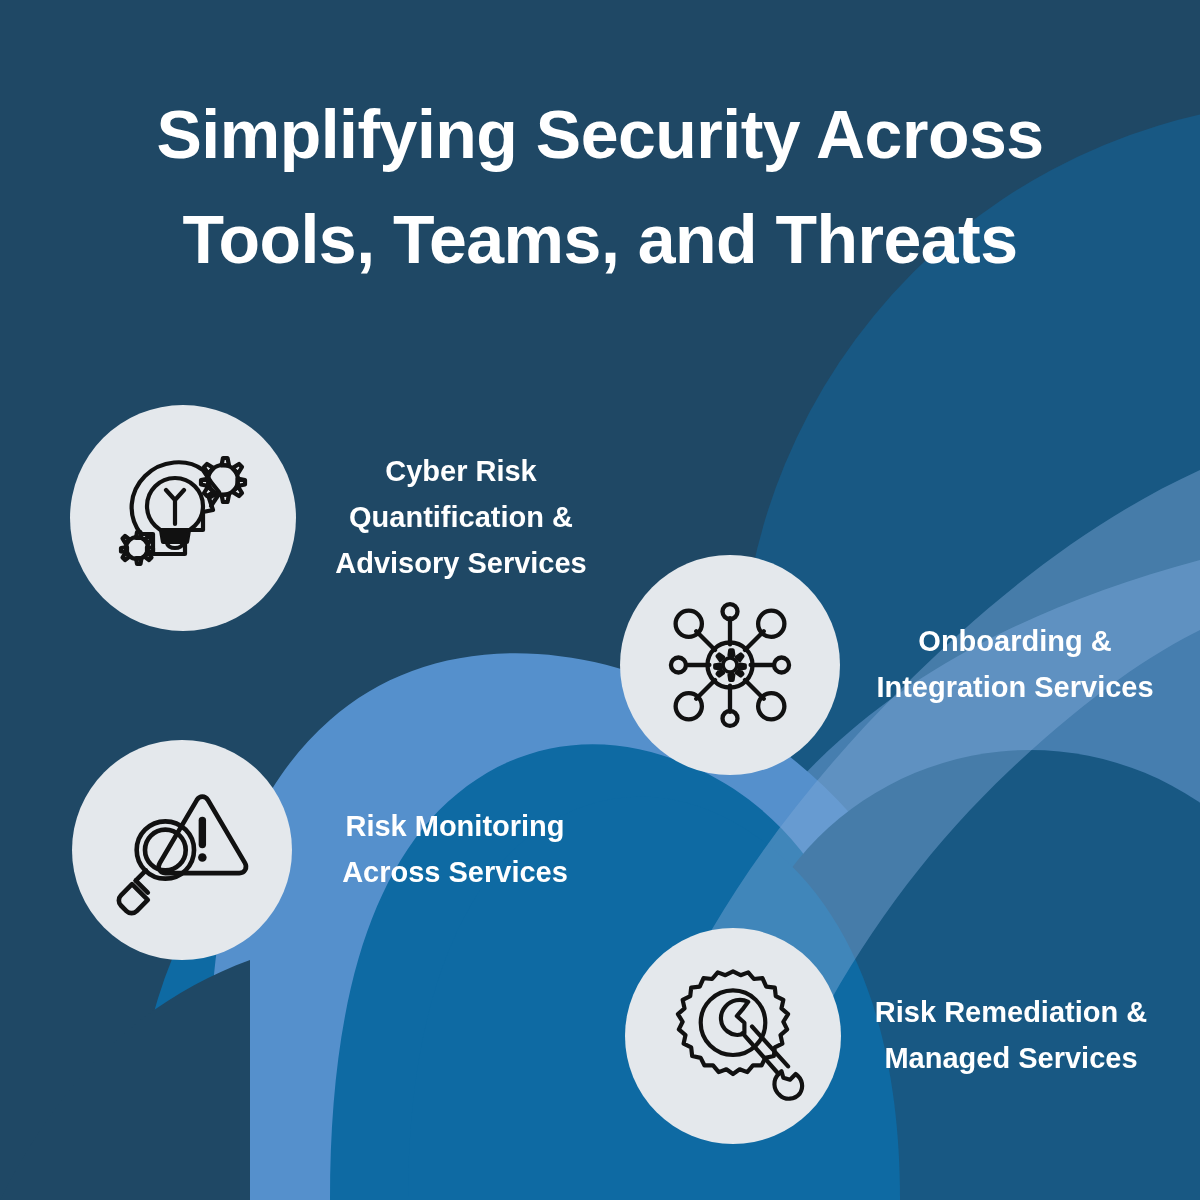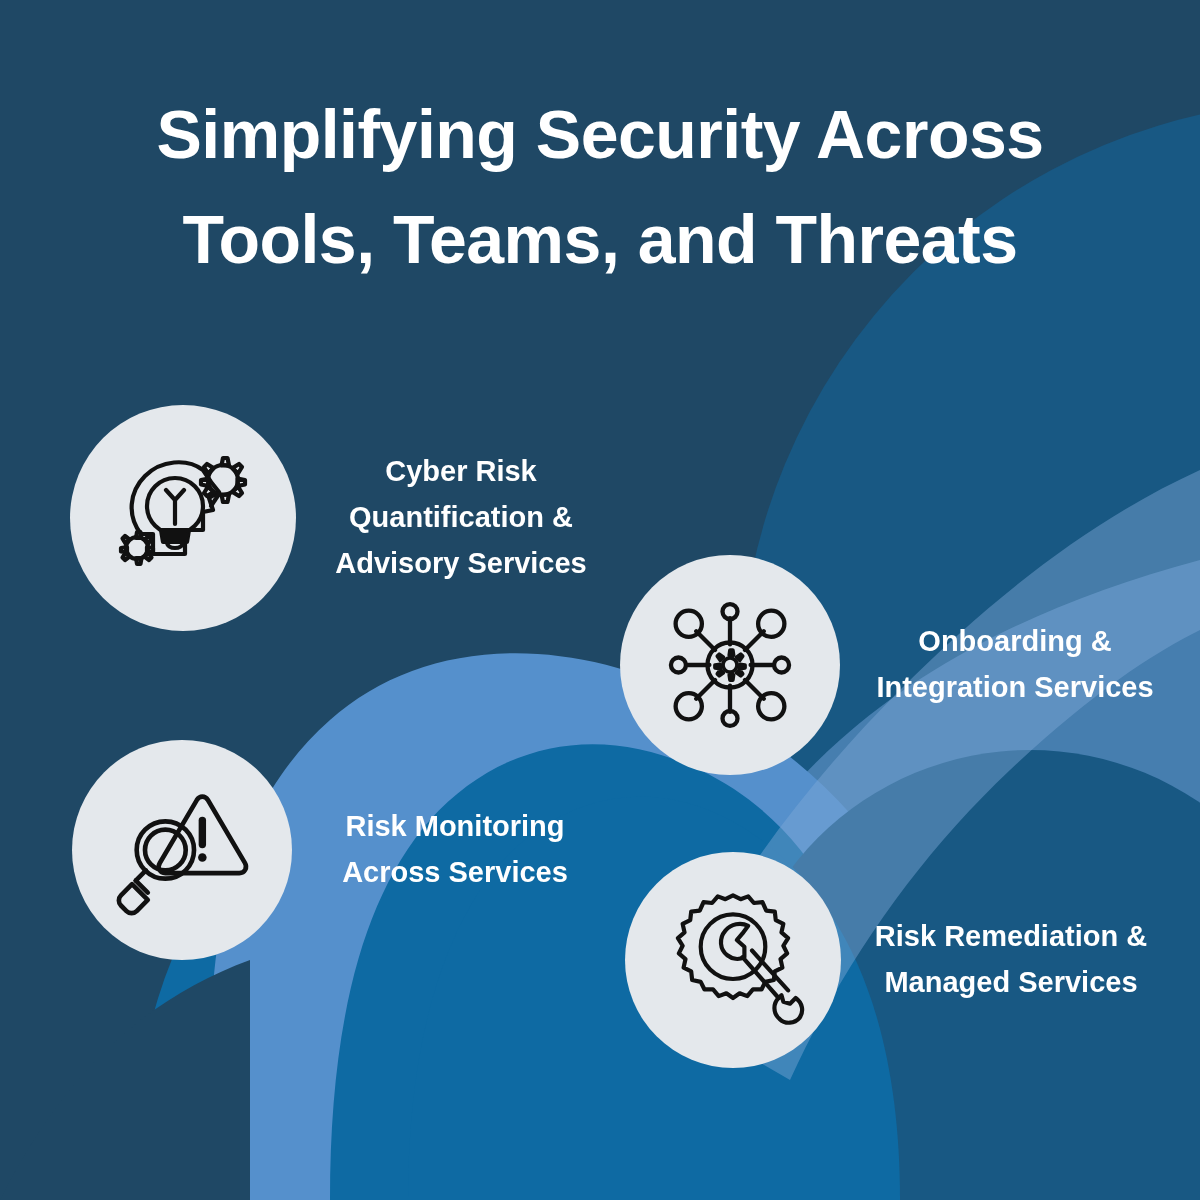--- a/index.html
+++ b/index.html
@@ -81,21 +81,21 @@
   #service-2      { left: 620px; top: 555px; }
   #service-2 .icon-circle { width: 220px; height: 220px; }
   #service-2 .service-label { width: 310px; margin-left: 20px; }
 
   
   #service-3      { left: 72px;  top: 740px; }
   #service-3 .icon-circle { width: 220px; height: 220px; }
   #service-3 .service-label { width: 290px; margin-left: 18px; }
 
   
-  #service-4      { left: 625px; top: 852px; }
+  #service-4      { left: 625px; top: 928px; }
   #service-4 .icon-circle { width: 216px; height: 216px; }
   #service-4 .service-label { width: 300px; margin-left: 20px; }
 </style>
 </head>
 <body>
 
 <div id="poster">
 
   <svg id="bg-layer" viewBox="0 0 1200 1200" aria-hidden="true">
     <defs>

